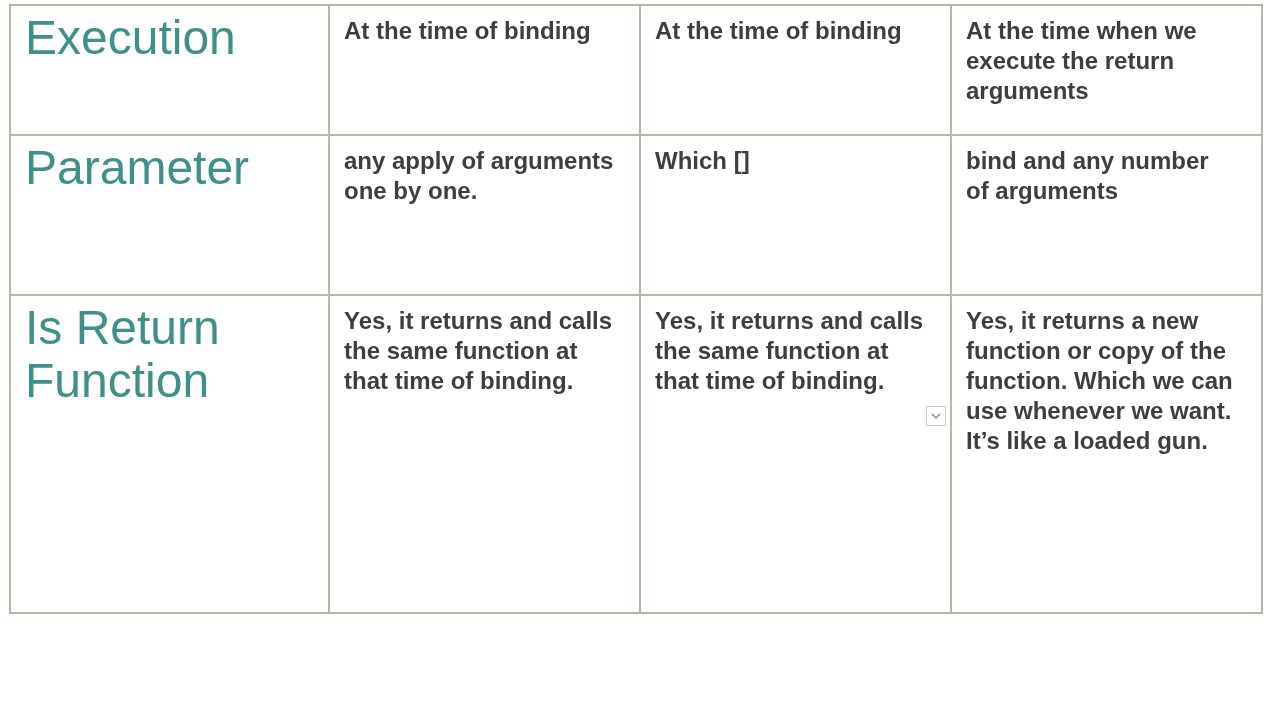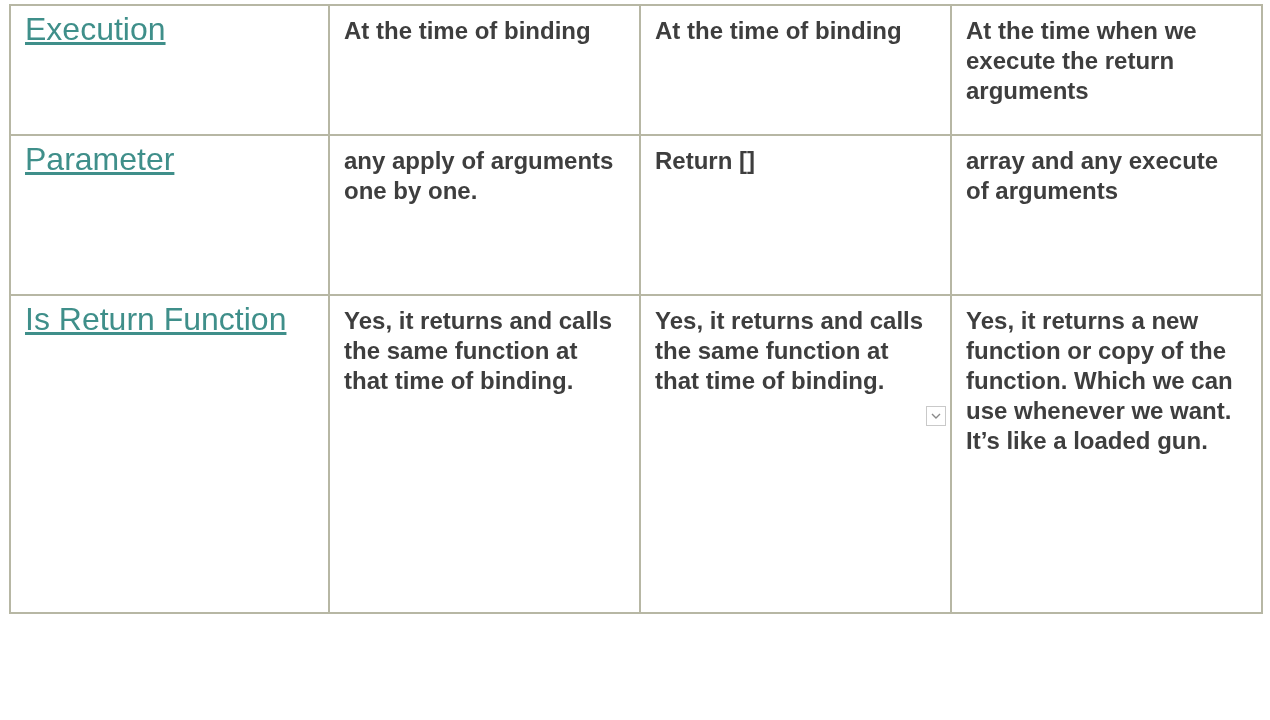--- a/index.html
+++ b/index.html
@@ -44,23 +44,22 @@
   td.colhdr .fn-name{
     font-size:60px;
   }
   td.colhdr .fn-parens{
     font-size:44px;
   }
 
   
   td.rowlbl{
     color:#3f8f8a;
-    font-size:32px;
+    font-size:48px;
     font-weight:400;
-    text-decoration:underline;
   }
   td.rowlbl .inner{
     padding:6px 14px 0 14px;
     line-height:1.1;
   }
 
   
   td.data{
     color:#3e3e3e;
     font-weight:700;
@@ -121,24 +120,24 @@
       </tr>
 
       <tr class="r-param">
         <td class="rowlbl">
           <div class="inner">Parameter</div>
         </td>
         <td class="data">
           <div class="inner">any apply of arguments one by one.</div>
         </td>
         <td class="data">
-          <div class="inner">Return []</div>
+          <div class="inner">Which []</div>
         </td>
         <td class="data">
-          <div class="inner">array and any execute of arguments</div>
+          <div class="inner">bind and any number of arguments</div>
         </td>
       </tr>
 
       <tr class="r-return">
         <td class="rowlbl">
           <div class="inner">Is Return Function</div>
         </td>
         <td class="data">
           <div class="inner">Yes, it returns and calls the same function at that time of binding.</div>
         </td>

